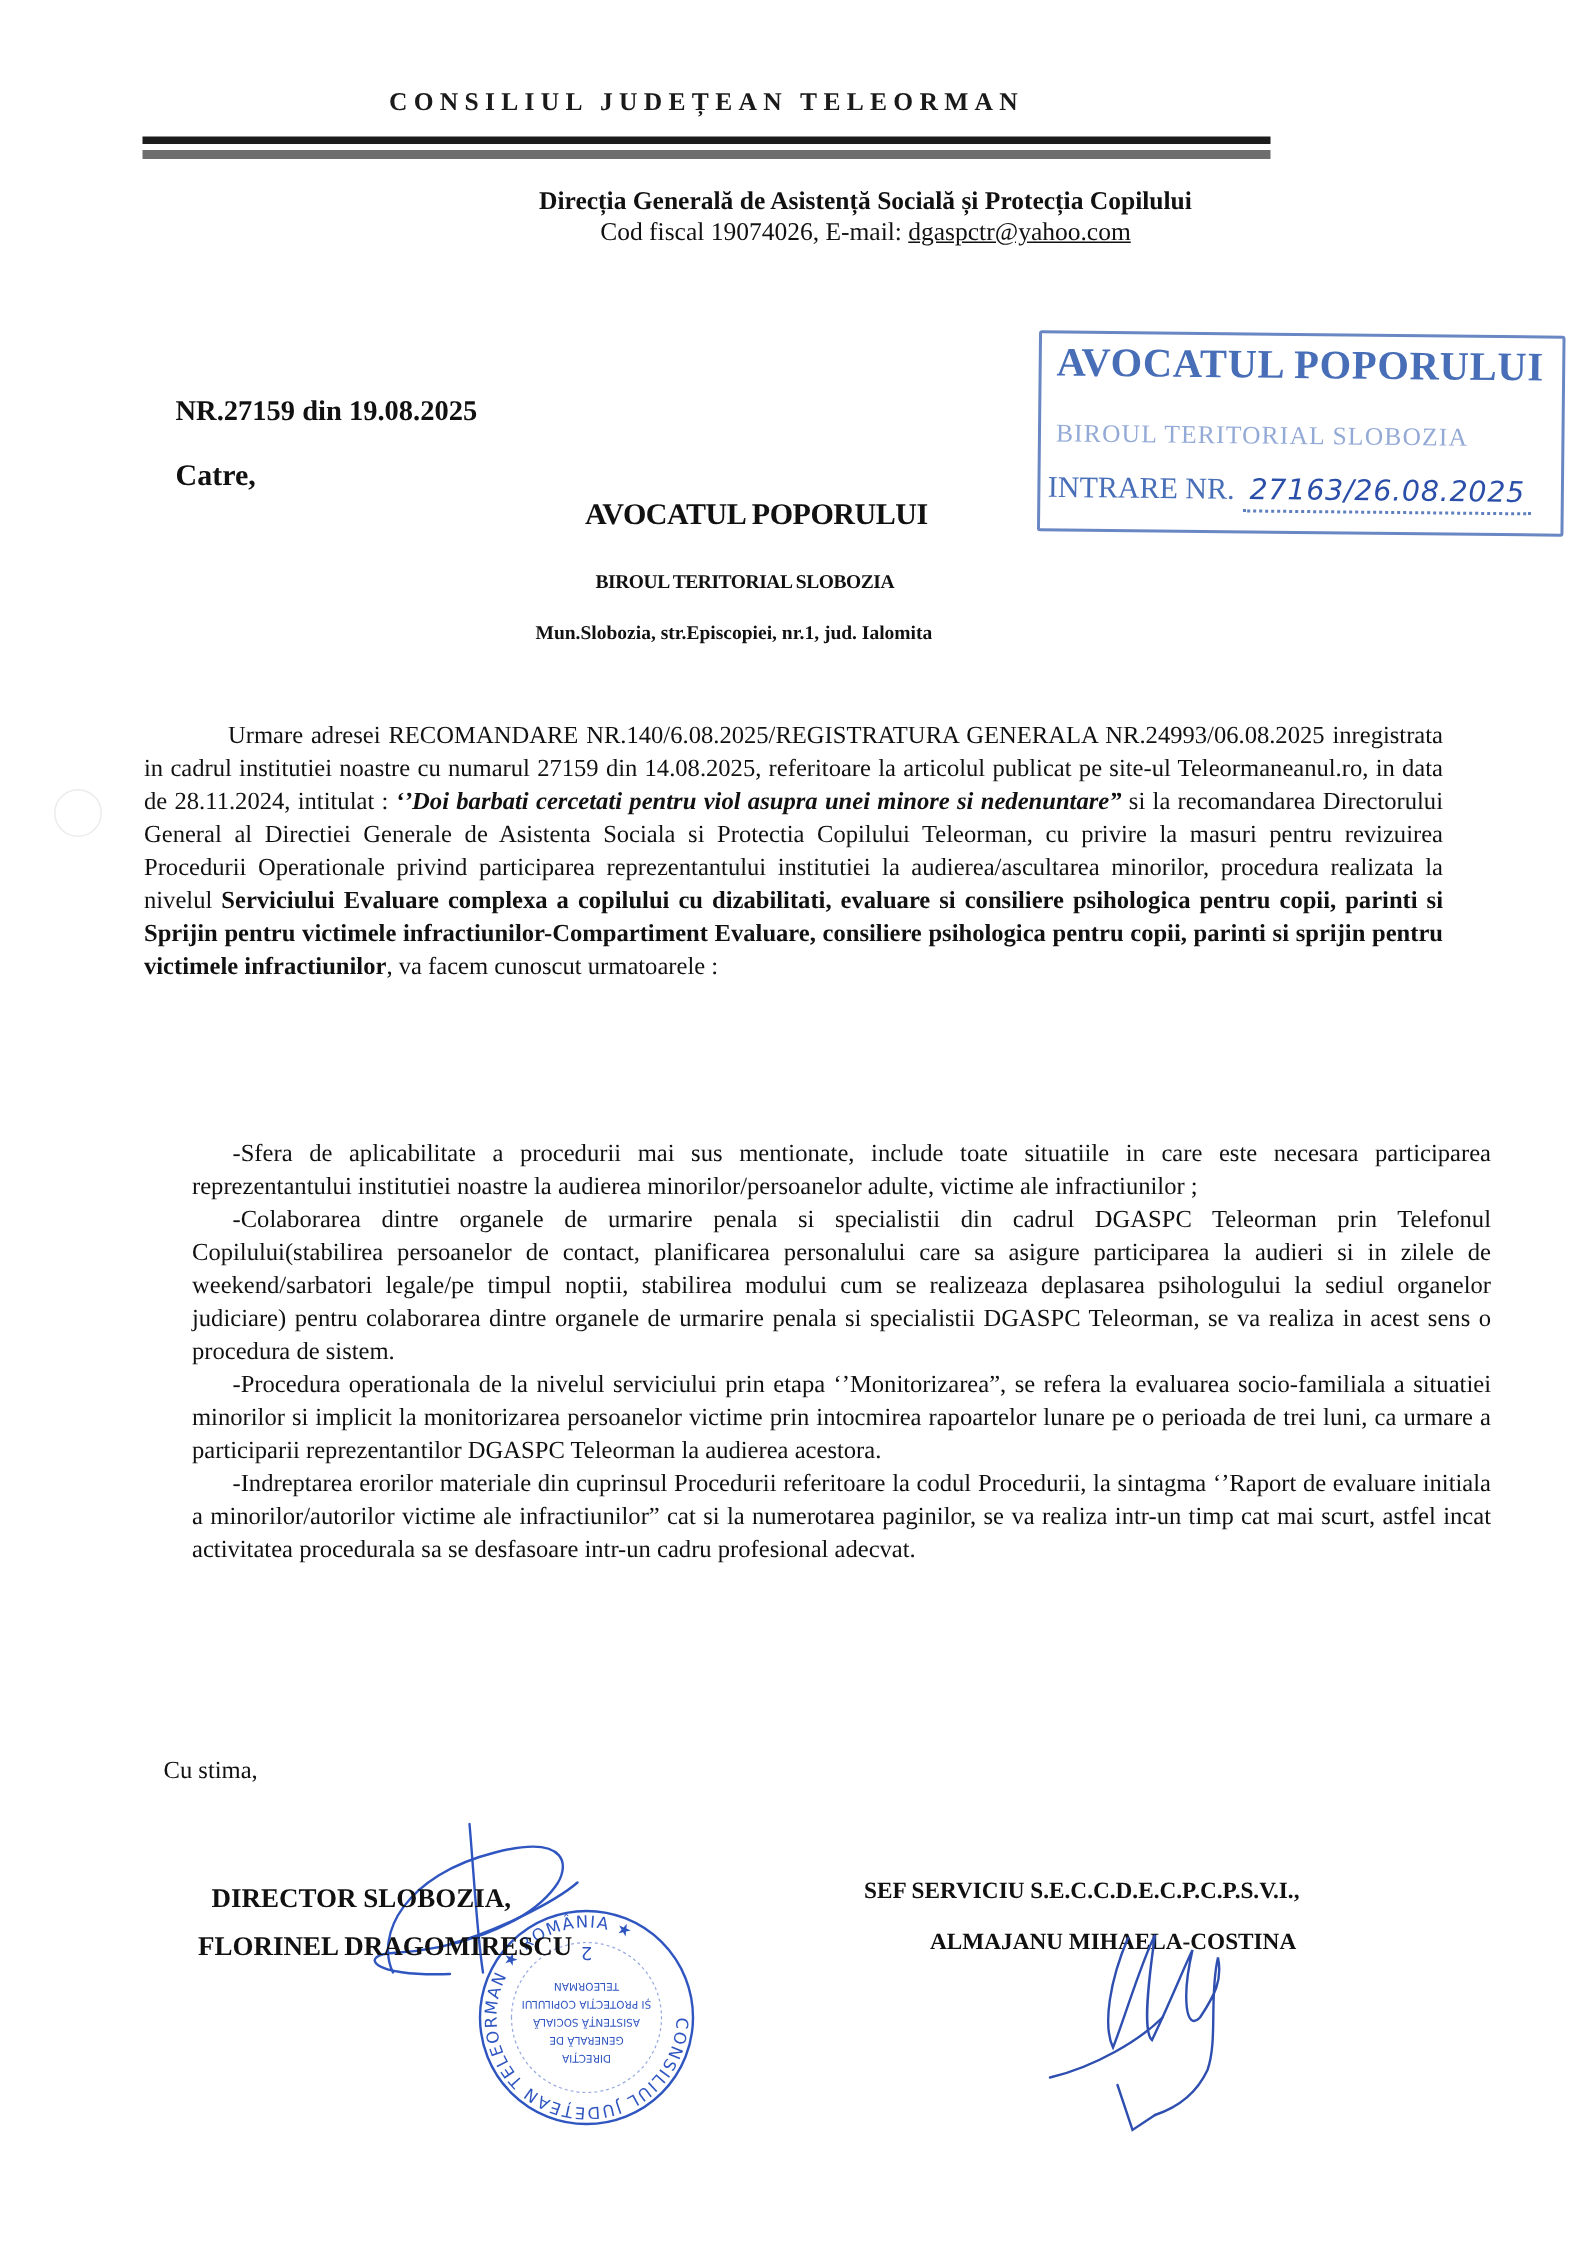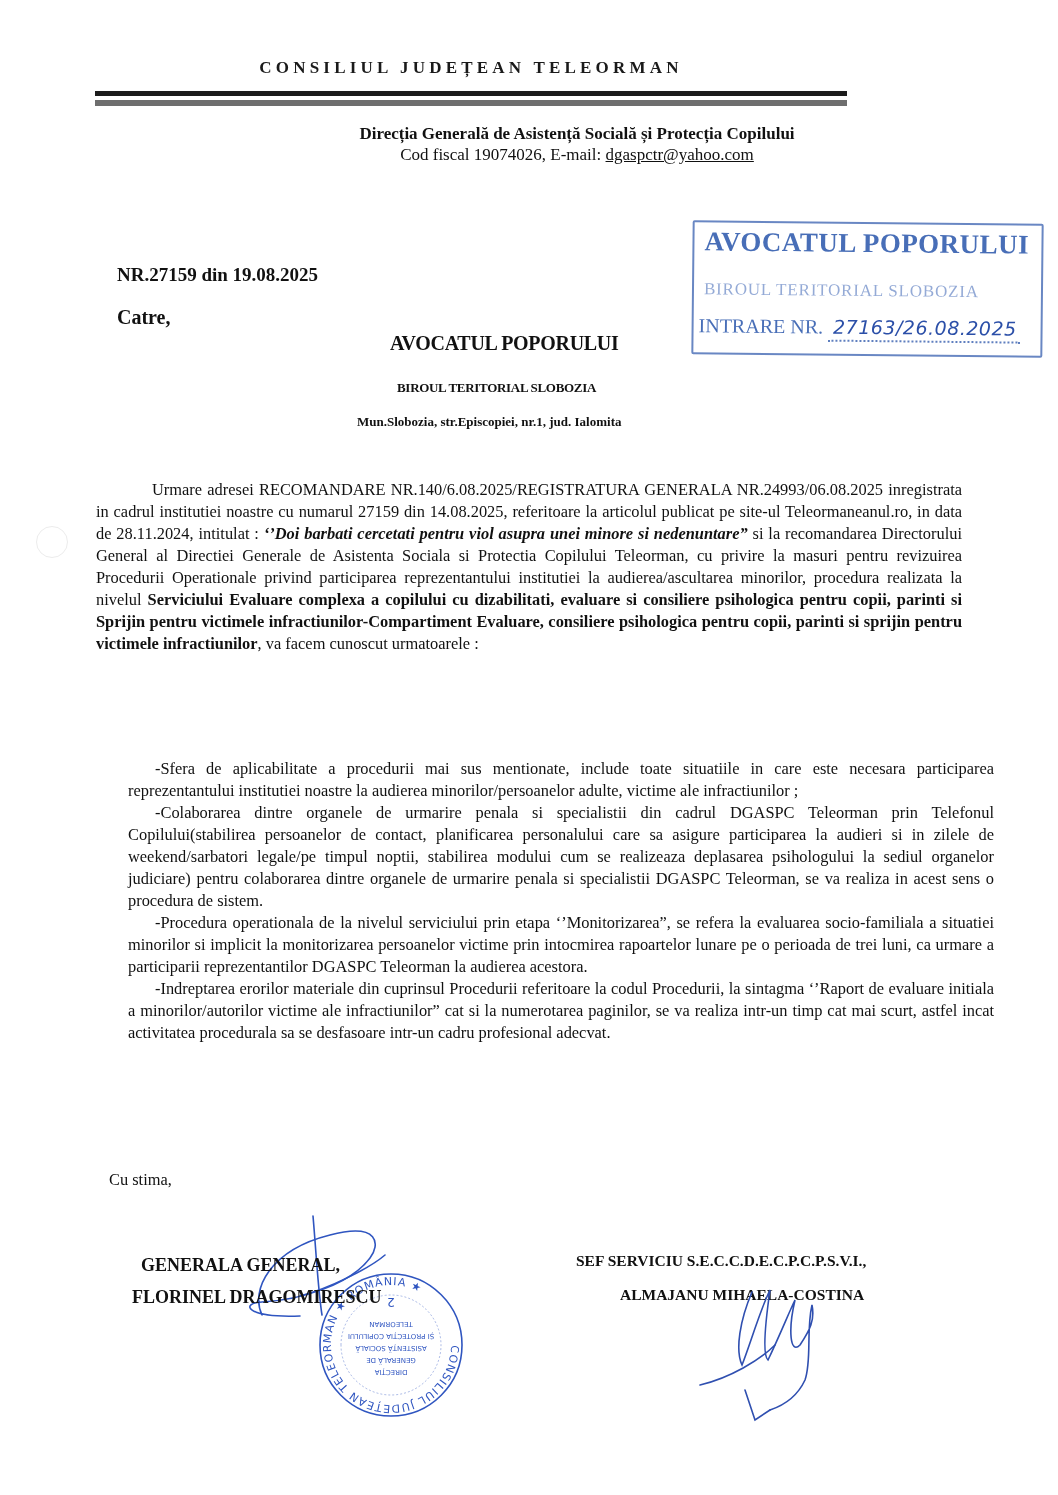--- a/index.html
+++ b/index.html
@@ -114,21 +114,21 @@
       <text x="73" y="48">DIRECȚIA</text>
       <text x="73" y="60">GENERALĂ DE</text>
       <text x="73" y="72">ASISTENȚĂ SOCIALĂ</text>
       <text x="73" y="84">ȘI PROTECȚIA COPILULUI</text>
       <text x="73" y="96">TELEORMAN</text>
       <text x="73" y="120" font-size="12">2</text>
     </g>
   </g>
 </svg>
 
-<div class="abs sig-left-1">GENERALA GENERAL,</div>
+<div class="abs sig-left-1">DIRECTOR SLOBOZIA,</div>
 <div class="abs sig-left-2">FLORINEL DRAGOMIRESCU</div>
 
 <div class="abs sig-right-1">SEF SERVICIU S.E.C.C.D.E.C.P.C.P.S.V.I.,</div>
 <div class="abs sig-right-2">ALMAJANU MIHAELA-COSTINA</div>
 
 <svg style="left:0;top:0;width:1058px;height:1495px;pointer-events:none;">
   <g fill="none" stroke="#2f4fb0" stroke-width="1.6" stroke-linecap="round">
     <path d="M752 1292 C 740 1320, 735 1350, 742 1365 C 750 1345, 760 1310, 770 1290 C 765 1325, 762 1355, 768 1360 C 780 1335, 790 1310, 795 1300 C 788 1330, 790 1355, 800 1345 C 810 1330, 815 1320, 812 1305 C 806 1330, 812 1360, 805 1380 C 798 1395, 785 1405, 770 1410"></path>
     <path d="M700 1385 C 730 1378, 760 1360, 775 1345"></path>
     <path d="M745 1390 L 755 1420 L 770 1410"></path>

